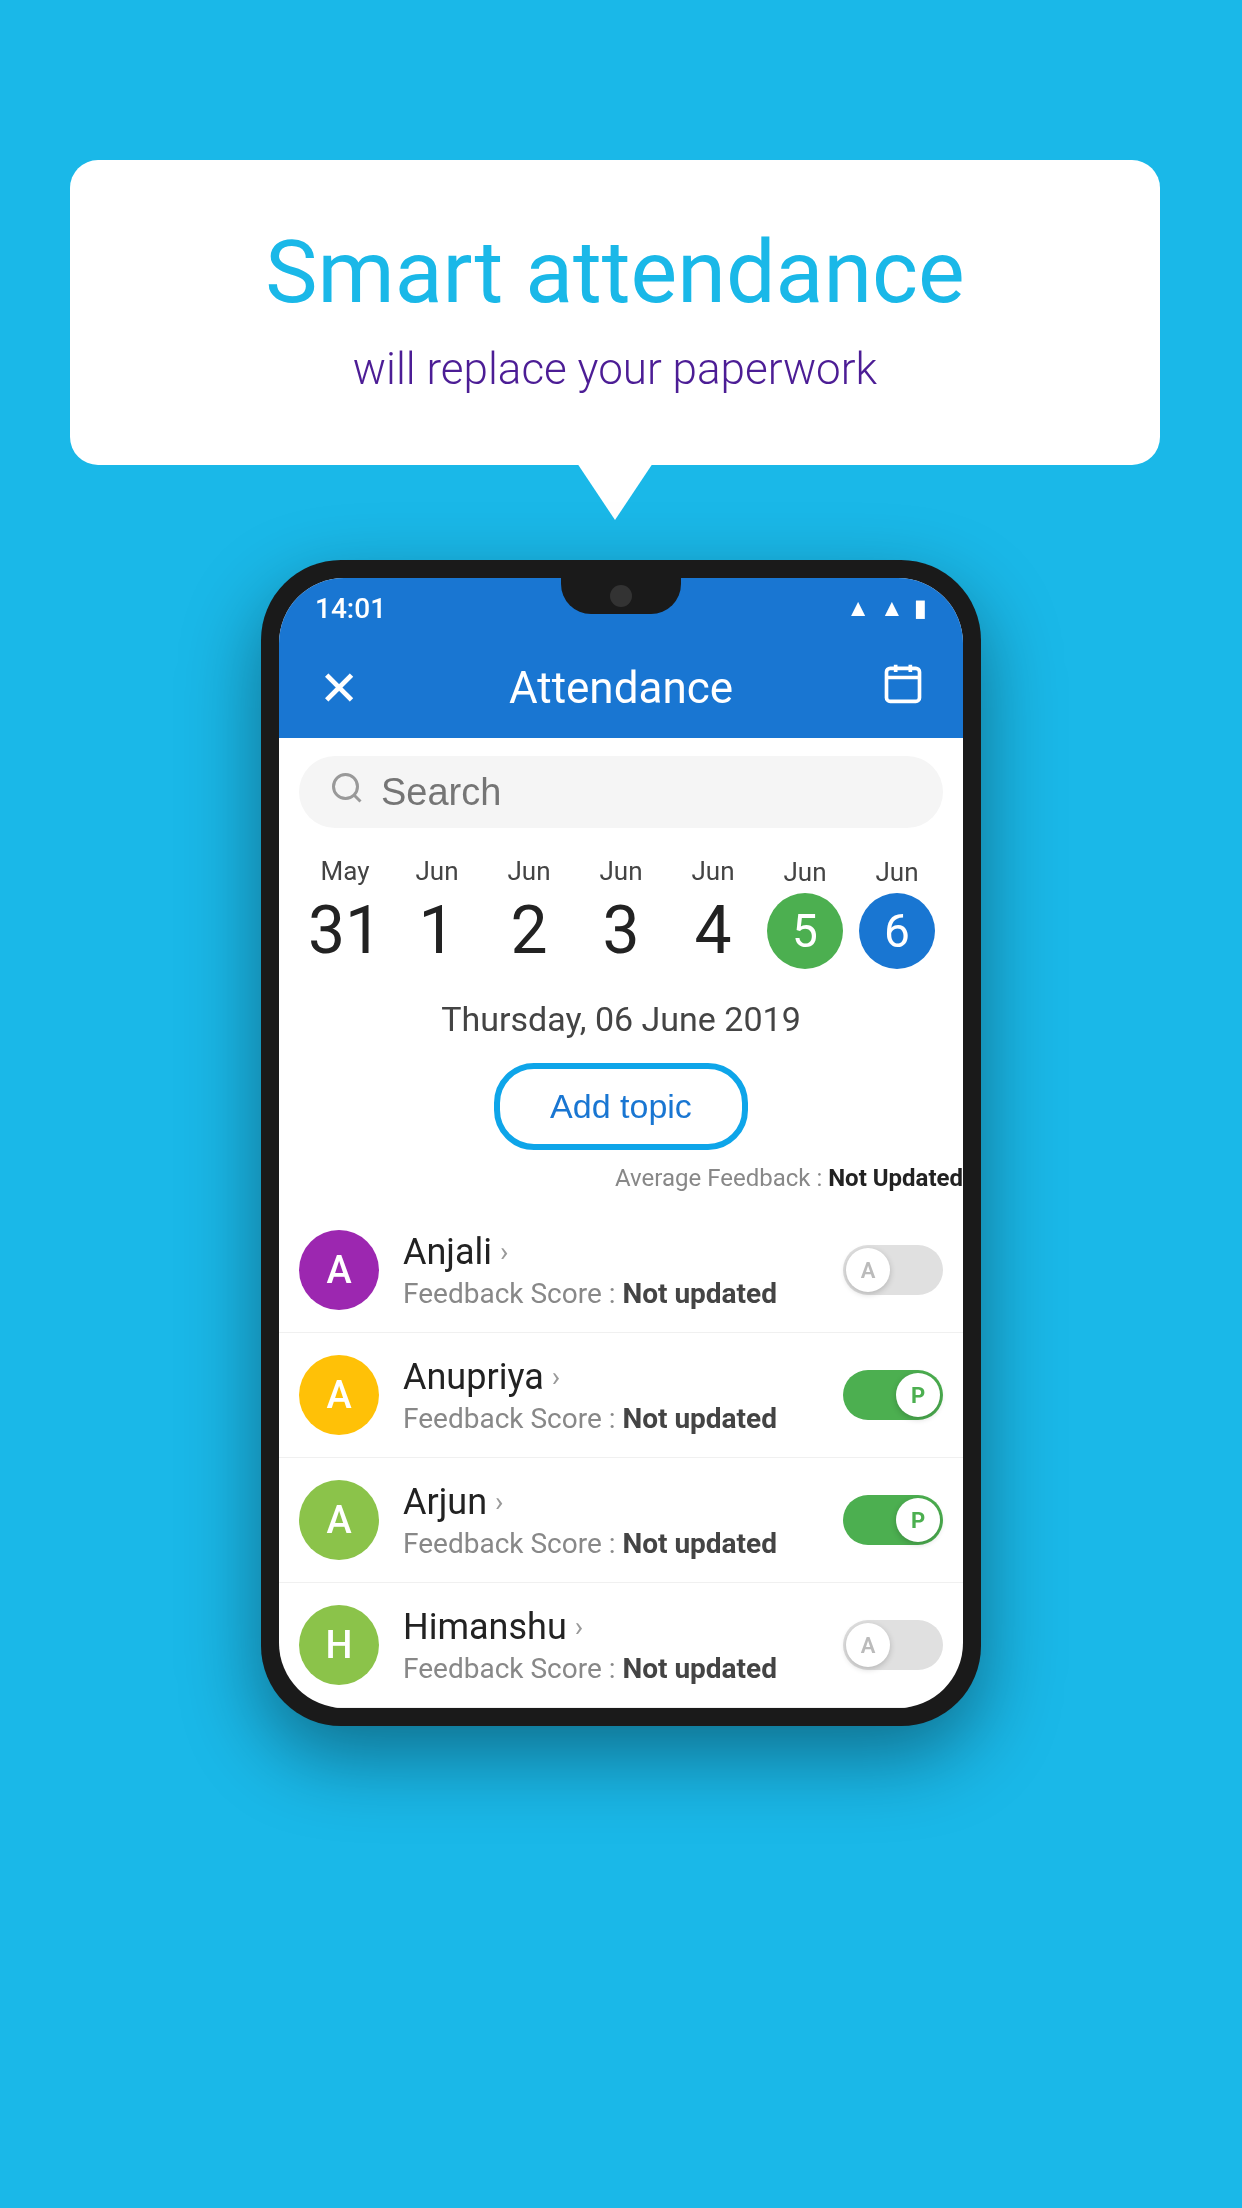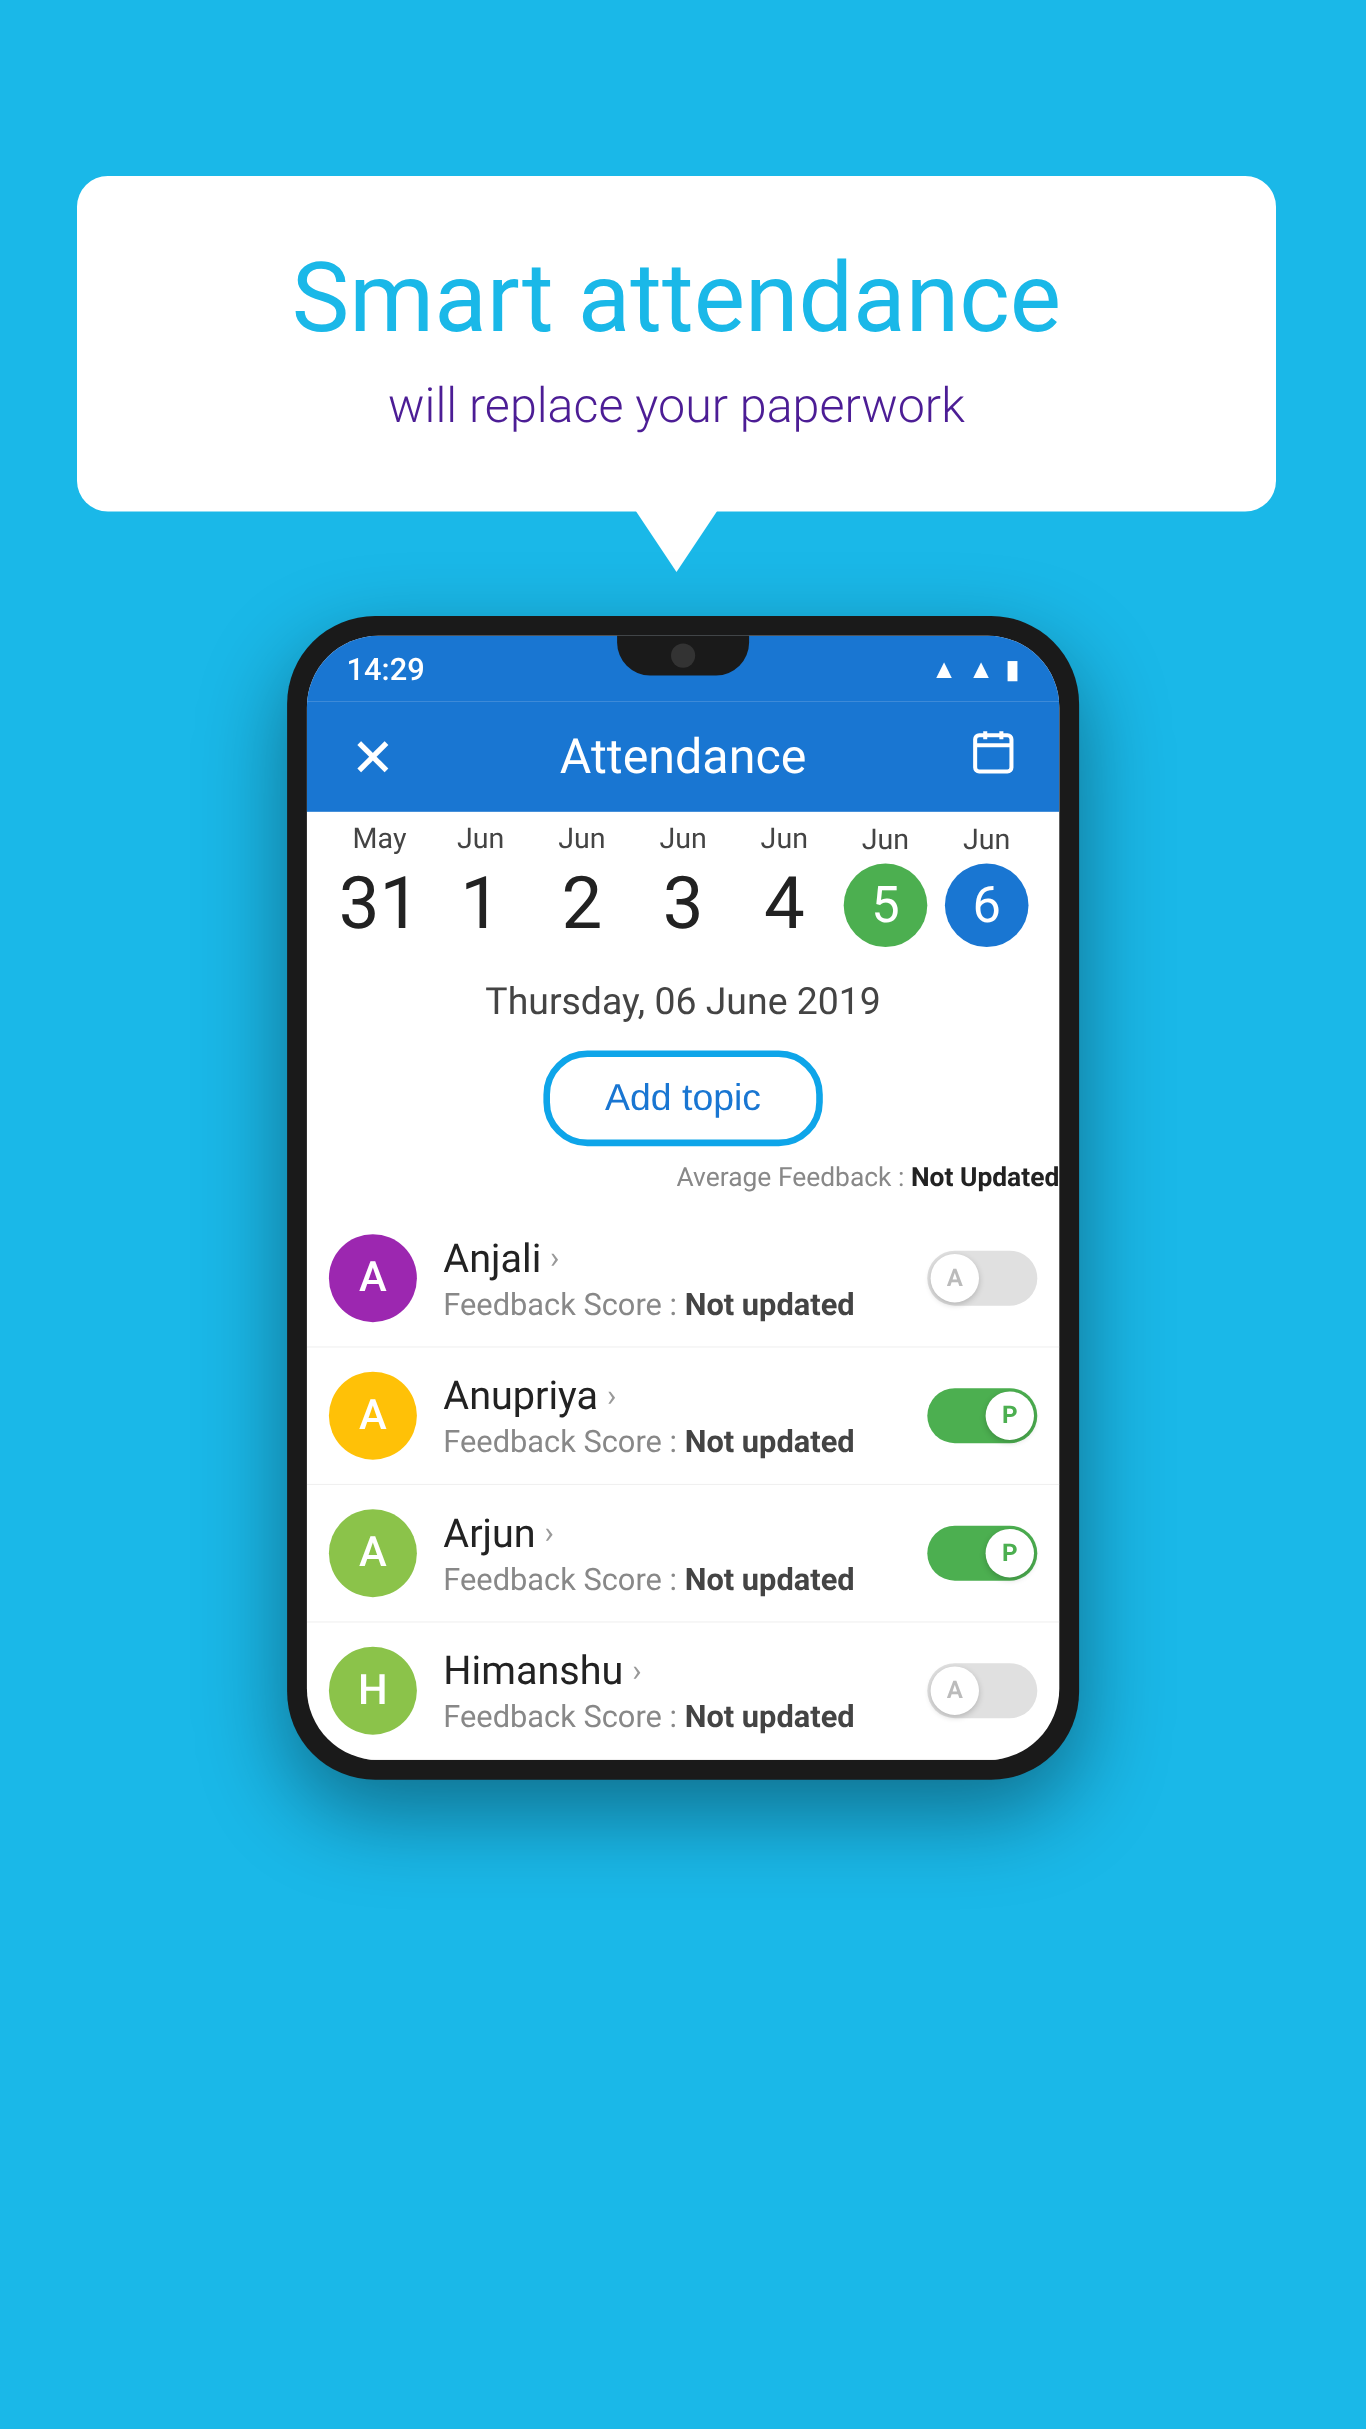--- a/index.html
+++ b/index.html
@@ -393,41 +393,50 @@
 
 <div class="phone-wrapper">
   <div class="phone-outer">
     <div class="notch">
       <div class="notch-camera"></div>
     </div>
 
     <div class="phone-screen">
 
       <div class="status-bar">
-        <span class="status-time">14:29</span>
+        <span class="status-time">14:01</span>
         <div class="status-icons">
           <span>▲</span>
           <span>▲</span>
           <span>▮</span>
         </div>
       </div>
 
       <div class="app-bar">
         <span class="app-bar-icon" style="font-size:48px; font-weight:300;">✕</span>
         <span class="app-bar-title">Attendance</span>
         <span class="app-bar-icon">
           <svg width="44" height="44" viewBox="0 0 24 24" fill="none" stroke="white" stroke-width="2">
             <rect x="3" y="4" width="18" height="18" rx="2"></rect>
             <line x1="3" y1="9" x2="21" y2="9"></line>
             <line x1="8" y1="2" x2="8" y2="6"></line>
             <line x1="16" y1="2" x2="16" y2="6"></line>
           </svg>
         </span>
       </div>
 
+      <div class="search-container">
+        <span class="search-icon-svg">
+          <svg width="36" height="36" viewBox="0 0 24 24" fill="none" stroke="#999" stroke-width="2">
+            <circle cx="11" cy="11" r="8"></circle>
+            <line x1="21" y1="21" x2="16.65" y2="16.65"></line>
+          </svg>
+        </span>
+        <input class="search-input" type="text" readonly="" placeholder="Search" style="">
+      </div>
 
       <div class="date-strip" id="date-strip">
       <div class="date-item">
     <span class="date-month">May</span>
     <span class="date-num">31</span>
   </div>
           <div class="date-item">
     <span class="date-month">Jun</span>
     <span class="date-num">1</span>
   </div>

